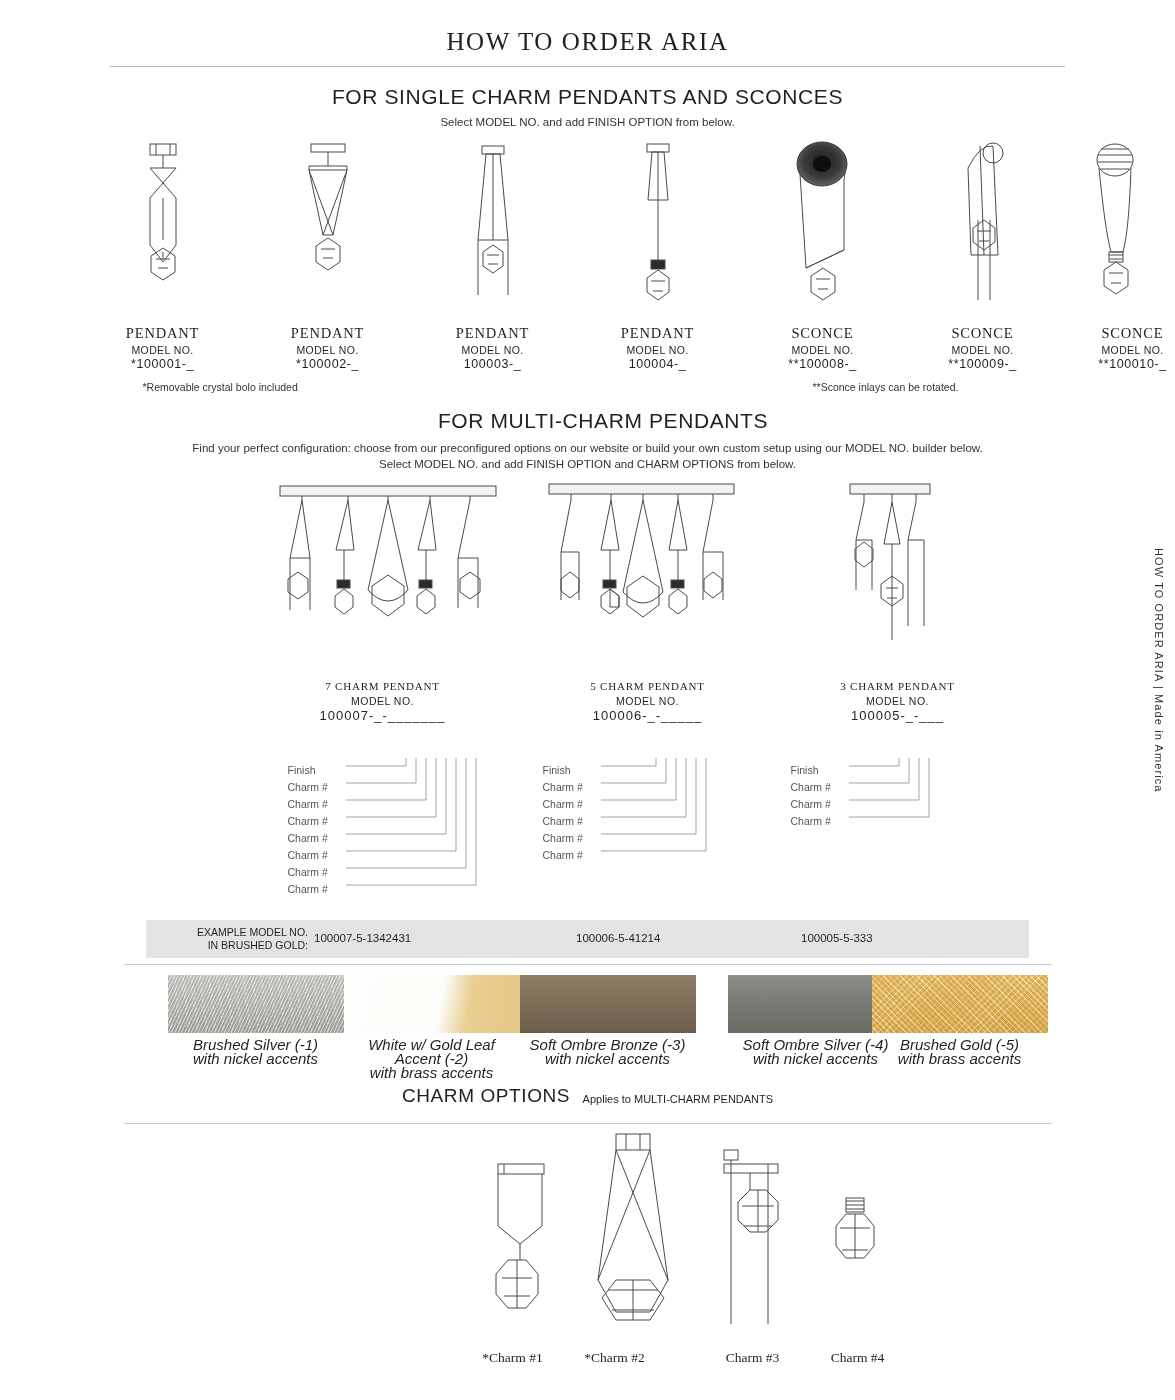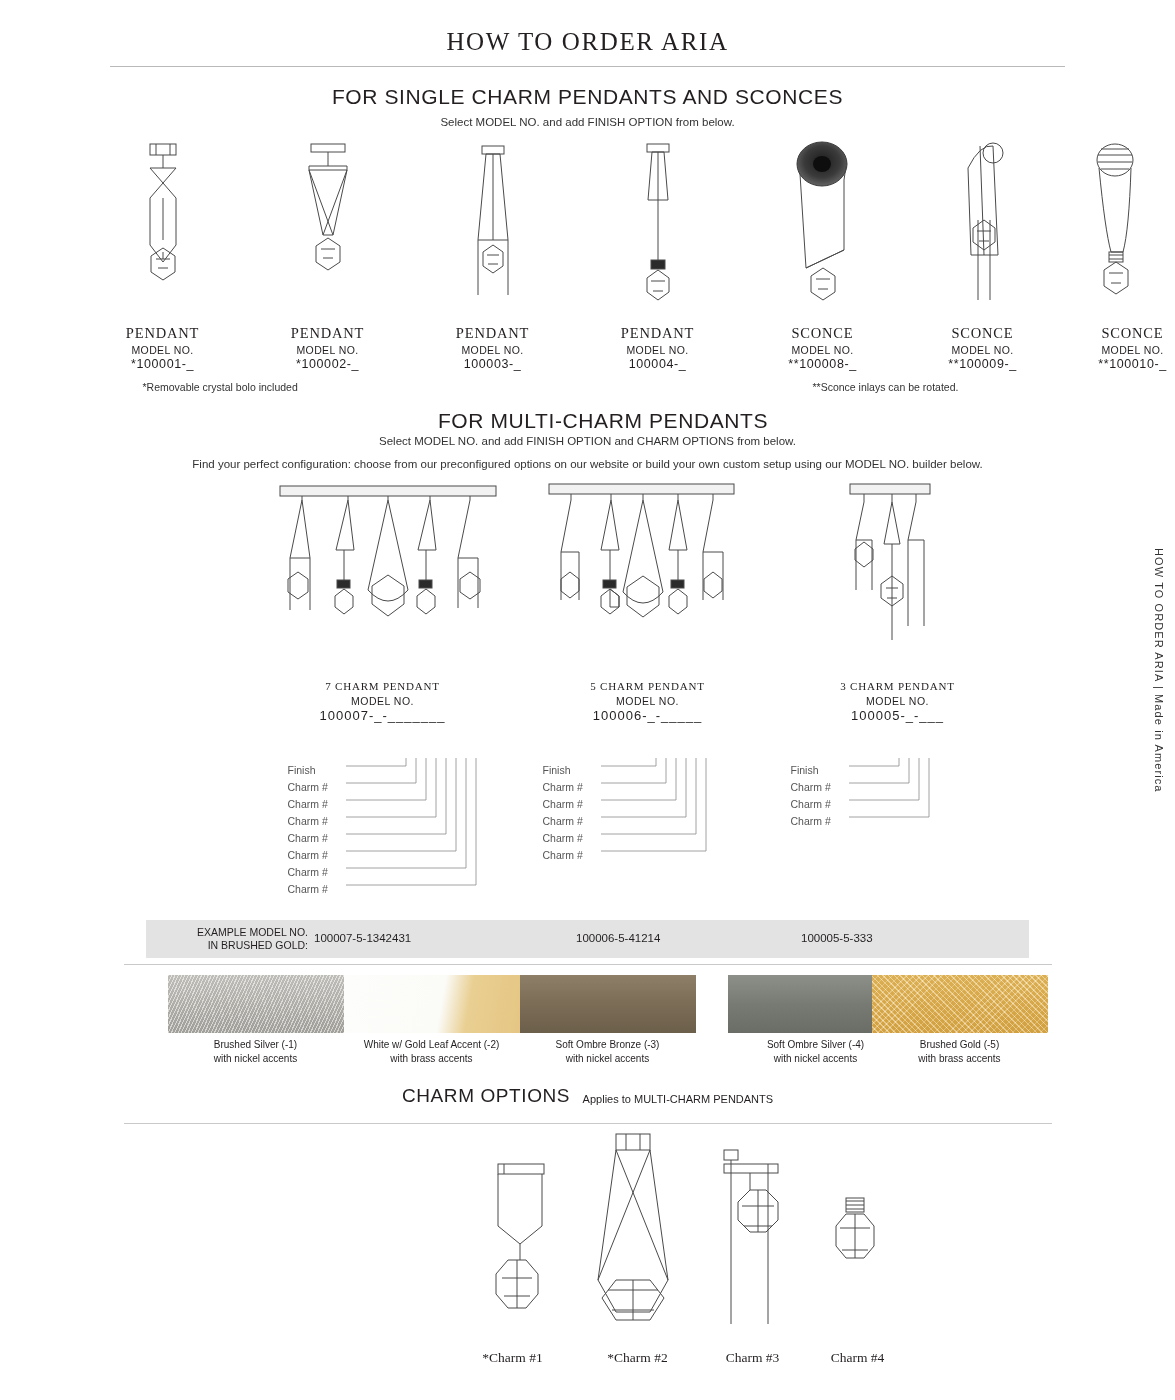--- a/index.html
+++ b/index.html
@@ -198,23 +198,24 @@
   .swatch-cell {
     position: absolute;
     width: 176px;
     text-align: center;
   }
   .swatch {
     width: 176px;
     height: 58px;
   }
   .sw-cap {
-    font-size: 10px;
+    font-size: 15px;
     line-height: 14px;
     margin-top: 5px;
+    font-style: italic;
   }
   .sw1 {
     background:
       repeating-linear-gradient(115deg, rgba(255,255,255,0.5) 0 1px, rgba(0,0,0,0.05) 1px 3px),
       linear-gradient(180deg, #c9c7c2, #a9a7a1);
   }
   .sw2 {
     background: linear-gradient(100deg, #fdfdfb 0%, #fbfbf8 55%, #e9cf92 70%, #e5c684 100%);
   }
   .sw3 {
@@ -453,22 +454,22 @@
       <div class="t3">**100010-_</div>
     </div>
   </div>
 
   <div style="position:relative;width:1000px;margin:0 auto;height:16px;">
     <div class="footnote" style="left:55px;top:0;">*Removable crystal bolo included</div>
     <div class="footnote" style="left:725px;top:0;">**Sconce inlays can be rotated.</div>
   </div>
 
   <div class="section-heading" style="margin-top:12px;padding-left:31px;">FOR MULTI-CHARM PENDANTS</div>
+  <div class="section-sub small-line">Find your perfect configuration: choose from our preconfigured options on our website or build your own custom setup using our MODEL NO. builder below.</div>
   <div class="section-sub small-line" style="margin-top:0;">Select MODEL NO. and add FINISH OPTION and CHARM OPTIONS from below.</div>
-  <div class="section-sub small-line">Find your perfect configuration: choose from our preconfigured options on our website or build your own custom setup using our MODEL NO. builder below.</div>
 
   <div class="multi-figs">
 
     <div class="fig" style="left:170px;top:0;">
       <svg width="260" height="200" viewBox="0 0 260 200">
         <g fill="none" stroke="#4a4a4a" stroke-width="1">
           <rect x="22" y="6" width="216" height="10" fill="#f2f2f2"></rect>
           <line x1="44" y1="16" x2="44" y2="20"></line>
             <line x1="90" y1="16" x2="90" y2="20"></line>
           <line x1="130" y1="16" x2="130" y2="20"></line>
@@ -734,20 +735,20 @@
           <path d="M38 7 L56 7 M38 11 L56 11 M38 15 L56 15"></path>
           <polygon points="38,20 56,20 66,32 66,52 56,64 38,64 28,52 28,32"></polygon>
           <path d="M32,34 L62,34 M34,56 L60,56 M47,20 L47,64"></path>
         </g>
       </svg>
     </div>
   </div>
 
   <div class="charm-labels">
     <div class="clbl" style="left:355px;">*Charm #1</div>
-    <div class="clbl" style="left:480px;">*Charm #2</div>
+    <div class="clbl" style="left:457px;">*Charm #2</div>
     <div class="clbl" style="left:595px;">Charm #3</div>
     <div class="clbl" style="left:700px;">Charm #4</div>
   </div>
 
   <div class="side-text">HOW TO ORDER ARIA  |  Made in America</div>
 
 </div>
 
 </body></html>

